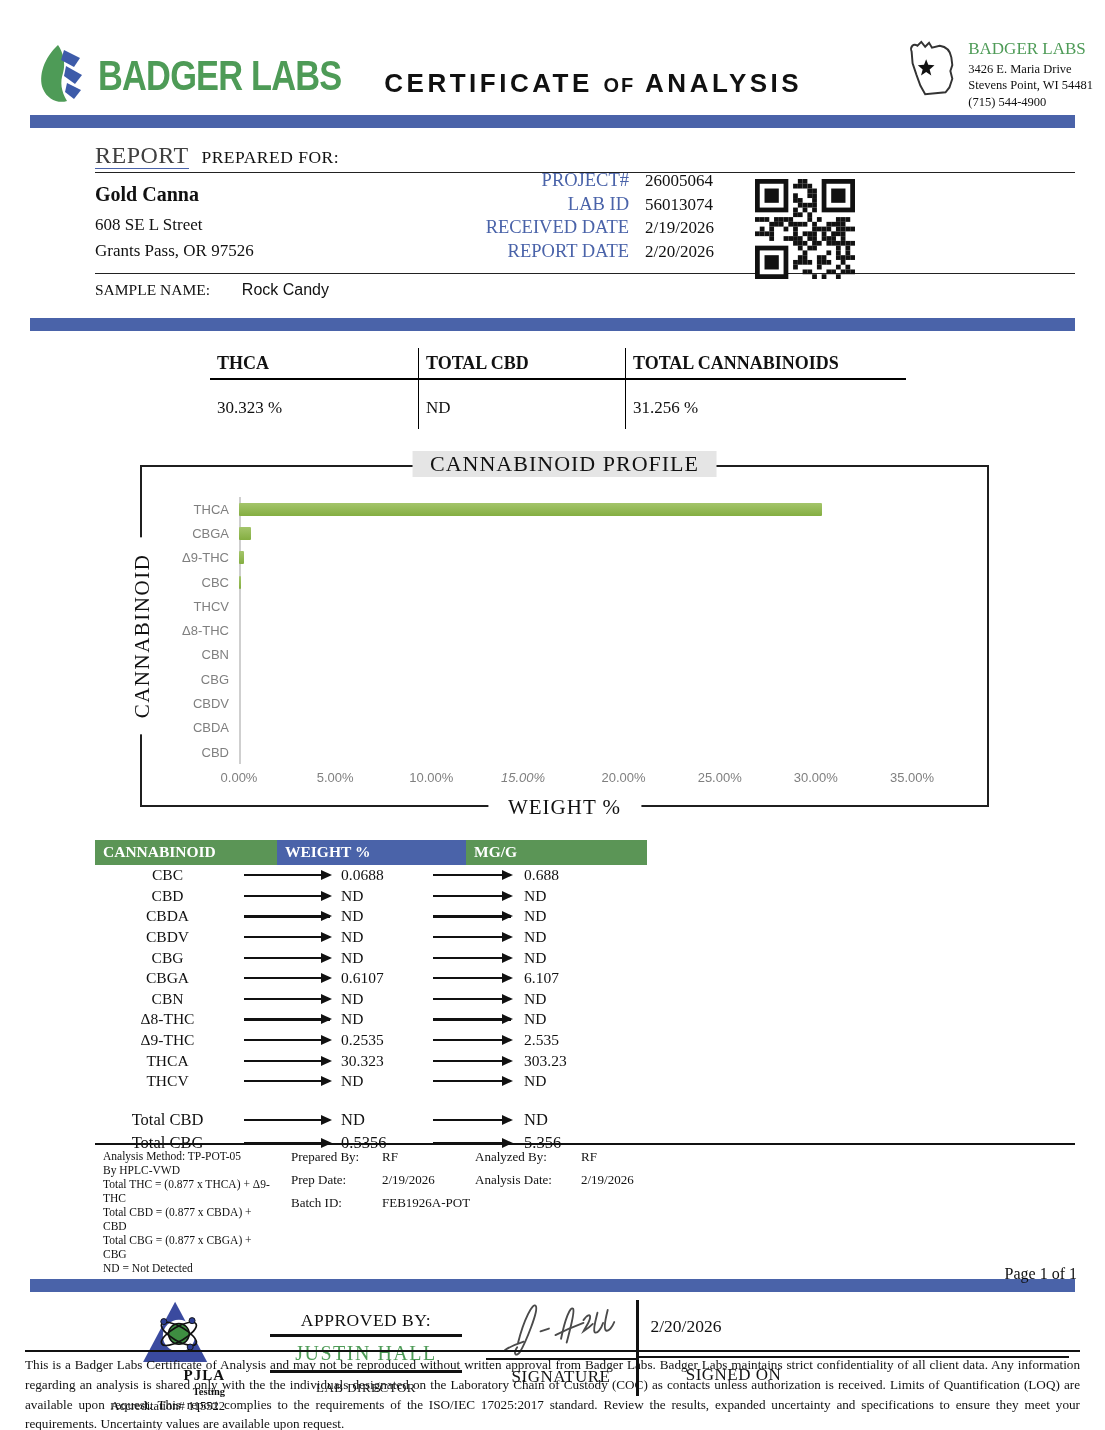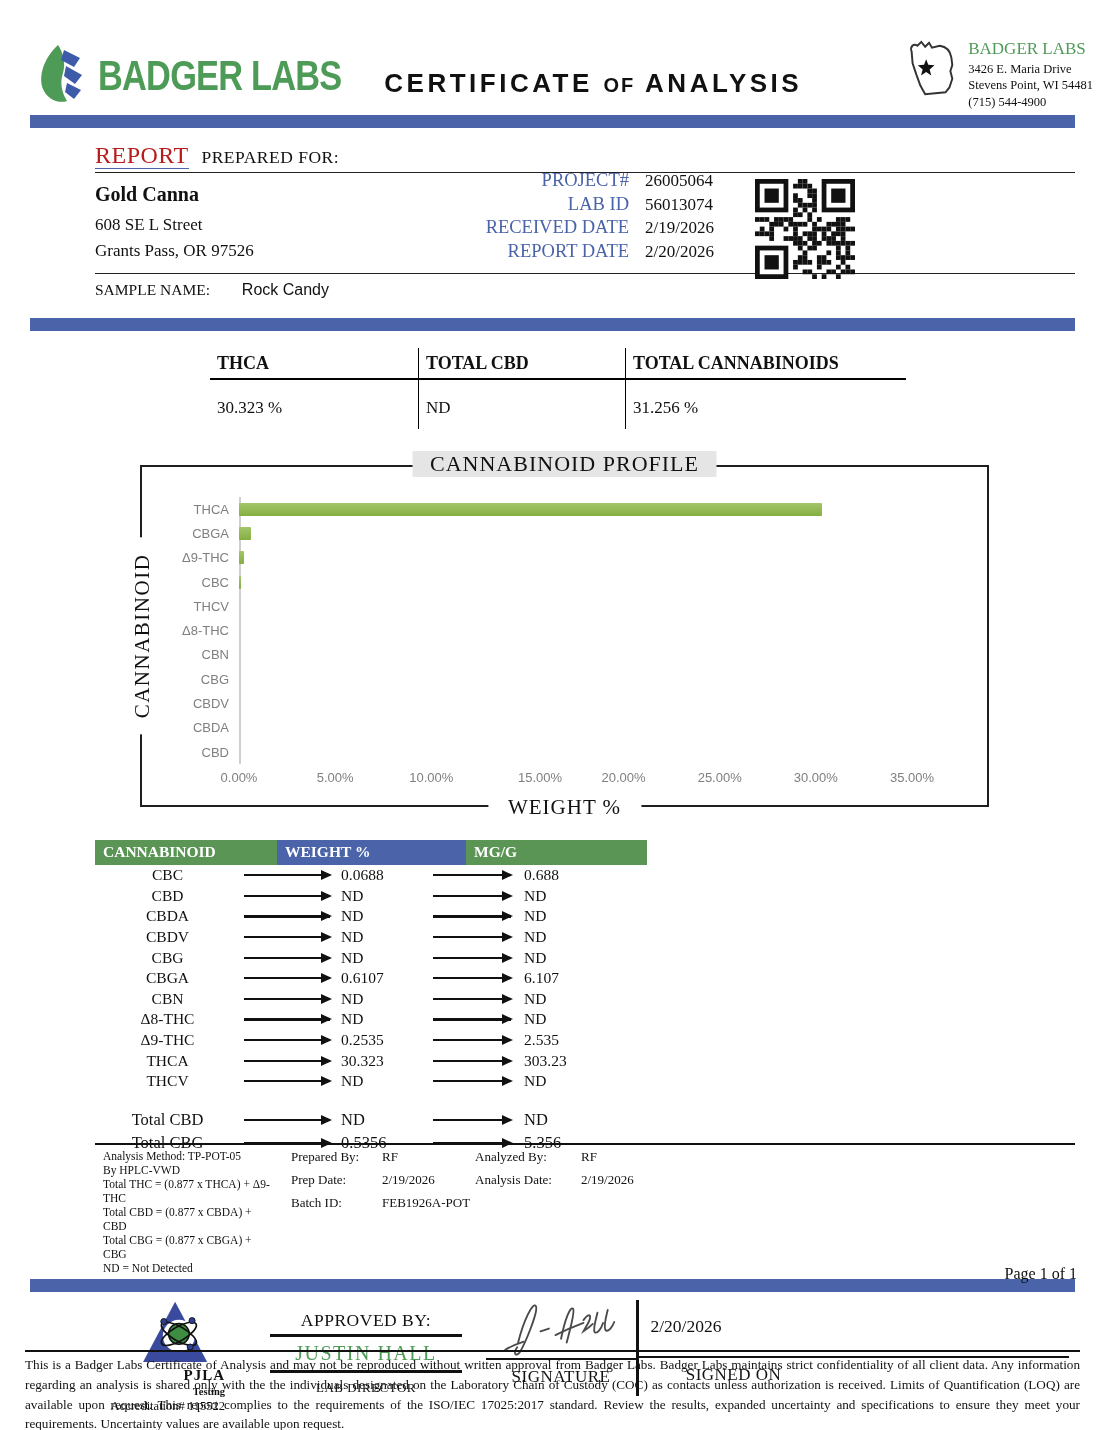--- a/index.html
+++ b/index.html
@@ -21,21 +21,21 @@
   .labaddr { font-size:12.5px; }
 
   .hbar { height:13px; background:#4A63A9; margin:0 30px; }
   .hbar.b1 { margin-top:3px; }
   .hbar.b2 { margin-top:10px; }
   .hbar.b3 { margin-top:4px; }
 
   
   .report { position:relative; margin:14px 30px 0 95px; }
   .rephead { font-size:17.5px; letter-spacing:0.5px; padding-bottom:3px; border-bottom:1.5px solid #222; }
-  .rephead .rword { color:#b91c1c; font-size:24px; border-bottom:1.5px solid #4A63A9; padding-bottom:0px; margin-right:8px; }
+  .rephead .rword { color:#404040; font-size:24px; border-bottom:1.5px solid #4A63A9; padding-bottom:0px; margin-right:8px; }
   .repbody { position:relative; padding:10px 0 10px 0; border-bottom:1.5px solid #222; min-height:78px; }
   .client-name { font-size:20px; font-weight:bold; }
   .client-addr { font-size:17px; line-height:1.5; margin-top:6px; }
   .fields { position:absolute; left:295px; top:-4px; width:360px; }
   .frow { display:flex; line-height:23.5px; }
   .flabel { flex:1; text-align:right; color:#4A63A9; font-size:18.5px; }
   .fvalue { width:105px; margin-left:16px; font-size:17px; }
   .qr { position:absolute; left:660px; top:6px; width:100px; height:100px; }
   .samplerow { padding:7px 0 9px 0; font-size:15.5px; }
   .sampleval { font-family:"Liberation Sans",sans-serif; font-size:16px; margin-left:28px; }
@@ -402,21 +402,21 @@
           <span class="clab">CBDA</span>
         </div>
         <div class="crow">
           <span class="clab">CBD</span>
         </div>
       </div>
     <div class="xticks" id="xticks">
         <span class="xtick" style="left: 0px;">0.00%</span>
         <span class="xtick" style="left: 96.1429px;">5.00%</span>
         <span class="xtick" style="left: 192.286px;">10.00%</span>
-        <span class="xtick" style="left: 301px;">15.00%</span>
+        <span class="xtick" style="left: 284px; font-style: italic;">15.00%</span>
         <span class="xtick" style="left: 384.571px;">20.00%</span>
         <span class="xtick" style="left: 480.714px;">25.00%</span>
         <span class="xtick" style="left: 576.857px;">30.00%</span>
         <span class="xtick" style="left: 673px;">35.00%</span>
       </div>
     <div class="chart-xlabel">WEIGHT %</div>
   </div>
 
   <div class="rtable">
     <div class="rhead">

